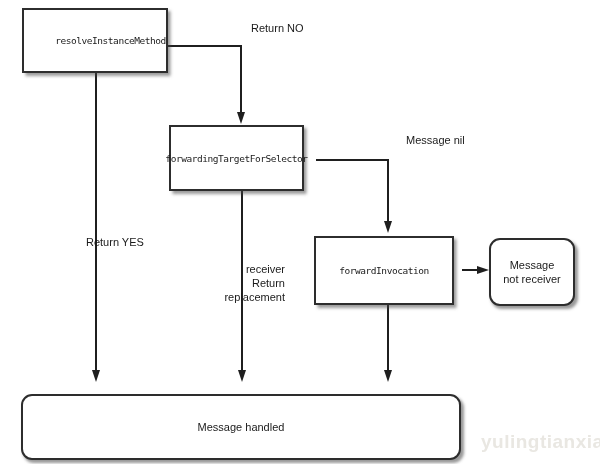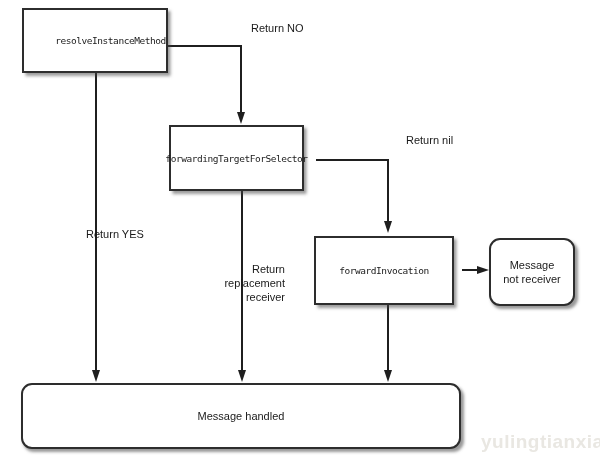--- a/index.html
+++ b/index.html
@@ -44,55 +44,55 @@
     color:var(--watermark, #e9e7e2);
   }
 </style>
 </head>
 <body>
 
 <div class="canvas">
 
   <div class="line" style="left:95px; top:73px; width:2px; height:300px;"></div>
   <div class="arrow-down" style="left:92px; top:370px;"></div>
-  <div class="label" style="left:38px; top:227px;">Return YES</div>
+  <div class="label" style="left:38px; top:235px;">Return YES</div>
 
   <div class="line" style="left:168px; top:45px; width:74px; height:2px;"></div>
   <div class="line" style="left:240px; top:45px; width:2px; height:69px;"></div>
   <div class="arrow-down" style="left:237px; top:112px;"></div>
   <div class="label" style="left:203px; top:21px;">Return NO</div>
 
   <div class="line" style="left:241px; top:191px; width:2px; height:182px;"></div>
   <div class="arrow-down" style="left:238px; top:370px;"></div>
   <div class="label label2" style="left:143px; top:262px; width:94px; text-align:right;">
+    <div>receiver</div>
     <div>Return replacement</div>
-    <div>receiver</div>
   </div>
 
   <div class="line" style="left:316px; top:159px; width:73px; height:2px;"></div>
   <div class="line" style="left:387px; top:159px; width:2px; height:64px;"></div>
   <div class="arrow-down" style="left:384px; top:221px;"></div>
-  <div class="label" style="left:358px; top:133px;">Return nil</div>
+  <div class="label" style="left:358px; top:133px;">Message nil</div>
 
   <div class="line" style="left:462px; top:269px; width:16px; height:2px;"></div>
   <div class="arrow-right" style="left:477px; top:266px;"></div>
 
   <div class="line" style="left:387px; top:305px; width:2px; height:68px;"></div>
   <div class="arrow-down" style="left:384px; top:370px;"></div>
 
   <div class="node mono" style="left:22px; top:8px; width:146px; height:65px;padding-left:31px;">resolveInstanceMethod</div>
 
   <div class="node mono" style="left:169px; top:125px; width:135px; height:66px;">forwardingTargetForSelector</div>
 
   <div class="node mono" style="left:314px; top:236px; width:140px; height:69px;">forwardInvocation</div>
 
   <div class="node sans-node" style="left:489px; top:238px; width:86px; height:68px;">
     <div>
       <div>Message</div>
       <div>not receiver</div>
     </div>
   </div>
 
-  <div class="node sans-node" style="left:21px; top:383px; width:440px; height:66px;">Message handled</div>
+  <div class="node sans-node" style="left:21px; top:394px; width:440px; height:66px;">Message handled</div>
 
   <div class="watermark">yulingtianxia</div>
 
 </div>
 
 </body></html>

